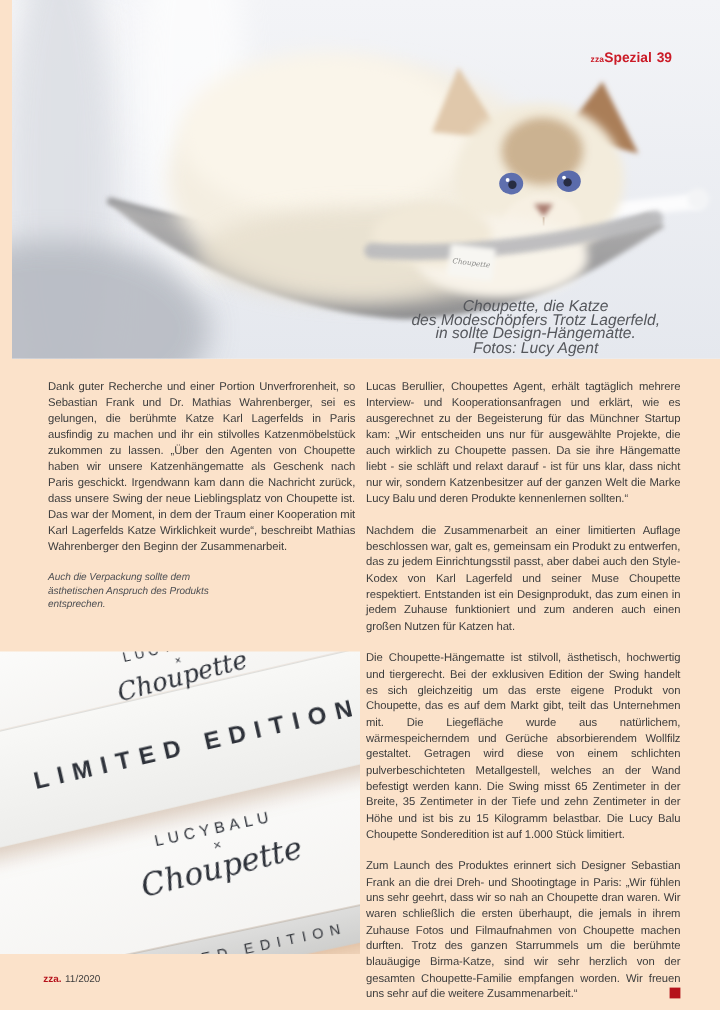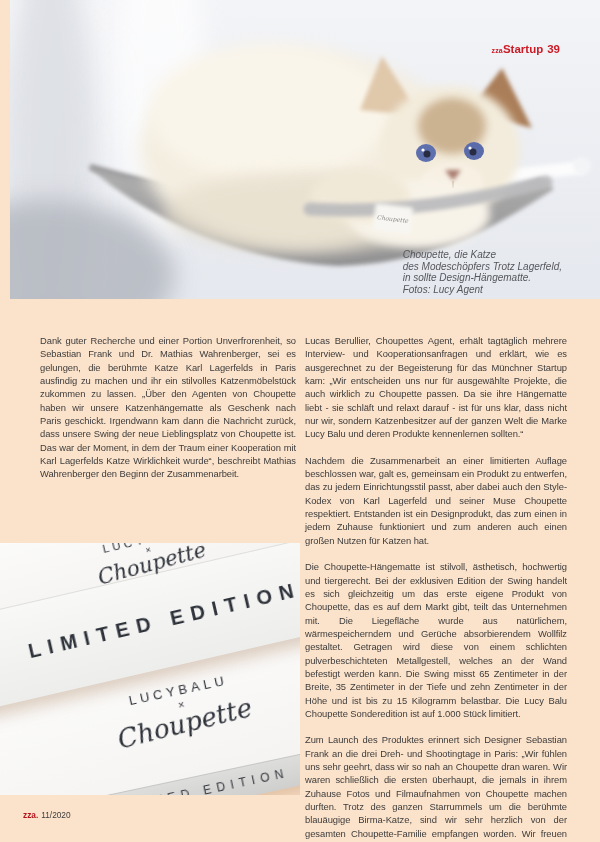--- a/index.html
+++ b/index.html
@@ -8,25 +8,25 @@
 
   
   .hero{position:absolute;left:10px;top:0;width:590px;height:299px;overflow:hidden;background:#eef0f4;}
   .hero svg{display:block;}
 
   .page-header{position:absolute;top:39px;right:40px;white-space:nowrap;color:#cb1b27;font-weight:bold;}
   .page-header .brand-small{font-size:7px;letter-spacing:.2px;}
   .page-header .title{font-size:11.5px;}
   .page-header .pagenum{font-size:11.5px;margin-left:4px;text-align:right;}
 
-  .hero-caption{position:absolute;top:249px;right:38px;text-align:left;font-style:italic;
-    font-size:10px;line-height:11.6px;color:#55575c;}
-
-  
-  .col{position:absolute;top:334px;font-size:9.4px;line-height:13.35px;color:#3c3c3c;
+  .hero-caption{position:absolute;top:249px;right:50px;text-align:center;font-style:italic;
+    font-size:13px;line-height:11.6px;color:#55575c;}
+
+  
+  .col{position:absolute;top:315px;font-size:9.4px;line-height:13.35px;color:#3c3c3c;
     text-align:justify;letter-spacing:-0.05px;}
   .col p{margin:0 0 13px 0;}
   .col-left{left:40px;width:256px;}
   .col-right{left:305px;width:262px;}
 
   .pack-caption{margin-top:3px;width:150px;font-style:italic;font-size:8.4px;line-height:11.8px;
     color:#4d4f53;text-align:left;}
 
   .p-last{position:relative;}
   .end-marker{position:absolute;right:0;bottom:2px;width:9px;height:9px;background:#b5121b;display:inline-block;}
@@ -53,21 +53,21 @@
   .lockup{display:flex;flex-direction:column;align-items:center;color:#2e323a;}
   .lockup .brand{font-size:13px;letter-spacing:4px;font-weight:500;}
   .lockup .times{font-size:11px;margin:1px 0;}
   .lockup .script{font-family:"DejaVu Serif",cursive;font-style:italic;font-size:26px;
     line-height:24px;transform:rotate(-2deg);}
   .lockup-sm .brand{font-size:11.5px;letter-spacing:3.5px;}
   .lockup-sm .times{font-size:9px;margin:0;}
   .lockup-sm .script{font-size:21px;line-height:19px;}
 
   
-  .footer{position:absolute;left:23px;top:810px;font-size:8.3px;color:#3c3c3c;}
+  .footer{position:absolute;left:36px;top:810px;font-size:8.3px;color:#3c3c3c;}
   .footer .fbrand{color:#b5121b;font-weight:bold;margin-right:3px;}
 </style>
 </head>
 <body>
 
 <div class="page">
 
   <div class="hero">
     <svg width="590" height="299" viewBox="0 0 590 299">
       <defs>
@@ -143,32 +143,33 @@
       <path d="M300,209 C380,214 460,202 536,182" stroke="#bcbcbe" stroke-width="13" fill="none" stroke-linecap="round" filter="url(#b2)" opacity=".95"></path>
 
       <g transform="rotate(7 382 218)">
         <rect x="364" y="205" width="38" height="27" rx="2" fill="#f7f6f2" filter="url(#b2)"></rect>
         <text x="383" y="221" text-anchor="middle" font-size="6" font-style="italic" font-family="DejaVu Serif, serif" fill="#8b8b89">Choupette</text>
       </g>
     </svg>
   </div>
 
   <div class="page-header">
-    <span class="brand-small">zza</span><span class="title">Startup</span><span class="pagenum">39</span>
+    <span class="brand-small">zza</span><span class="title">Spezial</span><span class="pagenum">39</span>
   </div>
 
   <div class="hero-caption">
     <div>Choupette, die Katze</div>
     <div>des Modeschöpfers Trotz Lagerfeld,</div>
     <div>in sollte Design-Hängematte.</div>
     <div>Fotos: Lucy Agent</div>
   </div>
 
   <div class="col col-left">
     <p>Dank guter Recherche und einer Portion Unverfrorenheit, so Sebastian Frank und Dr. Mathias Wahrenberger, sei es gelungen, die berühmte Katze Karl Lagerfelds in Paris ausfindig zu machen und ihr ein stilvolles Katzenmöbelstück zukommen zu lassen. „Über den Agenten von Choupette haben wir unsere Katzenhängematte als Geschenk nach Paris geschickt. Irgendwann kam dann die Nachricht zurück, dass unsere Swing der neue Lieblingsplatz von Choupette ist. Das war der Moment, in dem der Traum einer Kooperation mit Karl Lagerfelds Katze Wirklichkeit wurde“, beschreibt Mathias Wahrenberger den Beginn der Zusammenarbeit.</p>
+    <div class="pack-caption">Auch die Verpackung sollte dem ästhetischen Anspruch des Produkts entsprechen.</div>
   </div>
 
   <div class="col col-right">
     <p>Lucas Berullier, Choupettes Agent, erhält tagtäglich mehrere Interview- und Kooperationsanfragen und erklärt, wie es ausgerechnet zu der Begeisterung für das Münchner Startup kam: „Wir entscheiden uns nur für ausgewählte Projekte, die auch wirklich zu Choupette passen. Da sie ihre Hängematte liebt - sie schläft und relaxt darauf - ist für uns klar, dass nicht nur wir, sondern Katzenbesitzer auf der ganzen Welt die Marke Lucy Balu und deren Produkte kennenlernen sollten.“</p>
     <p>Nachdem die Zusammenarbeit an einer limitierten Auflage beschlossen war, galt es, gemeinsam ein Produkt zu entwerfen, das zu jedem Einrichtungsstil passt, aber dabei auch den Style-Kodex von Karl Lagerfeld und seiner Muse Choupette respektiert. Entstanden ist ein Designprodukt, das zum einen in jedem Zuhause funktioniert und zum anderen auch einen großen Nutzen für Katzen hat.</p>
     <p>Die Choupette-Hängematte ist stilvoll, ästhetisch, hochwertig und tiergerecht. Bei der exklusiven Edition der Swing handelt es sich gleichzeitig um das erste eigene Produkt von Choupette, das es auf dem Markt gibt, teilt das Unternehmen mit. Die Liegefläche wurde aus natürlichem, wärmespeicherndem und Gerüche absorbierendem Wollfilz gestaltet. Getragen wird diese von einem schlichten pulverbeschichteten Metallgestell, welches an der Wand befestigt werden kann. Die Swing misst 65 Zentimeter in der Breite, 35 Zentimeter in der Tiefe und zehn Zentimeter in der Höhe und ist bis zu 15 Kilogramm belastbar. Die Lucy Balu Choupette Sonderedition ist auf 1.000 Stück limitiert.</p>
     <p class="p-last">
       <span>Zum Launch des Produktes erinnert sich Designer Sebastian Frank an die drei Dreh- und Shootingtage in Paris: „Wir fühlen uns sehr geehrt, dass wir so nah an Choupette dran waren. Wir waren schließlich die ersten überhaupt, die jemals in ihrem Zuhause Fotos und Filmaufnahmen von Choupette machen durften. Trotz des ganzen Starrummels um die berühmte blauäugige Birma-Katze, sind wir sehr herzlich von der gesamten Choupette-Familie empfangen worden. Wir freuen uns sehr auf die weitere Zusammenarbeit.“</span>
       <span class="end-marker"></span>
     </p>

